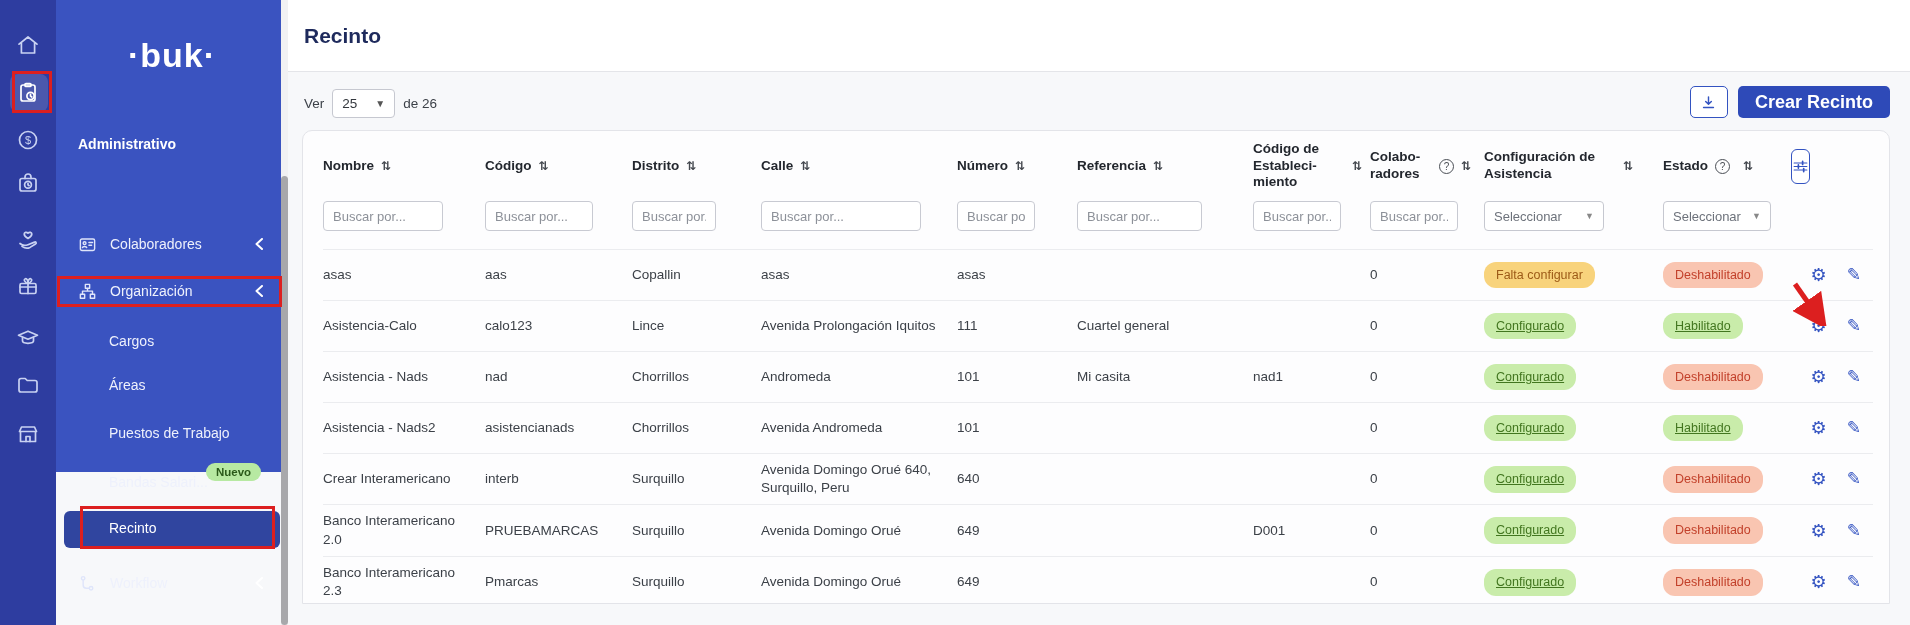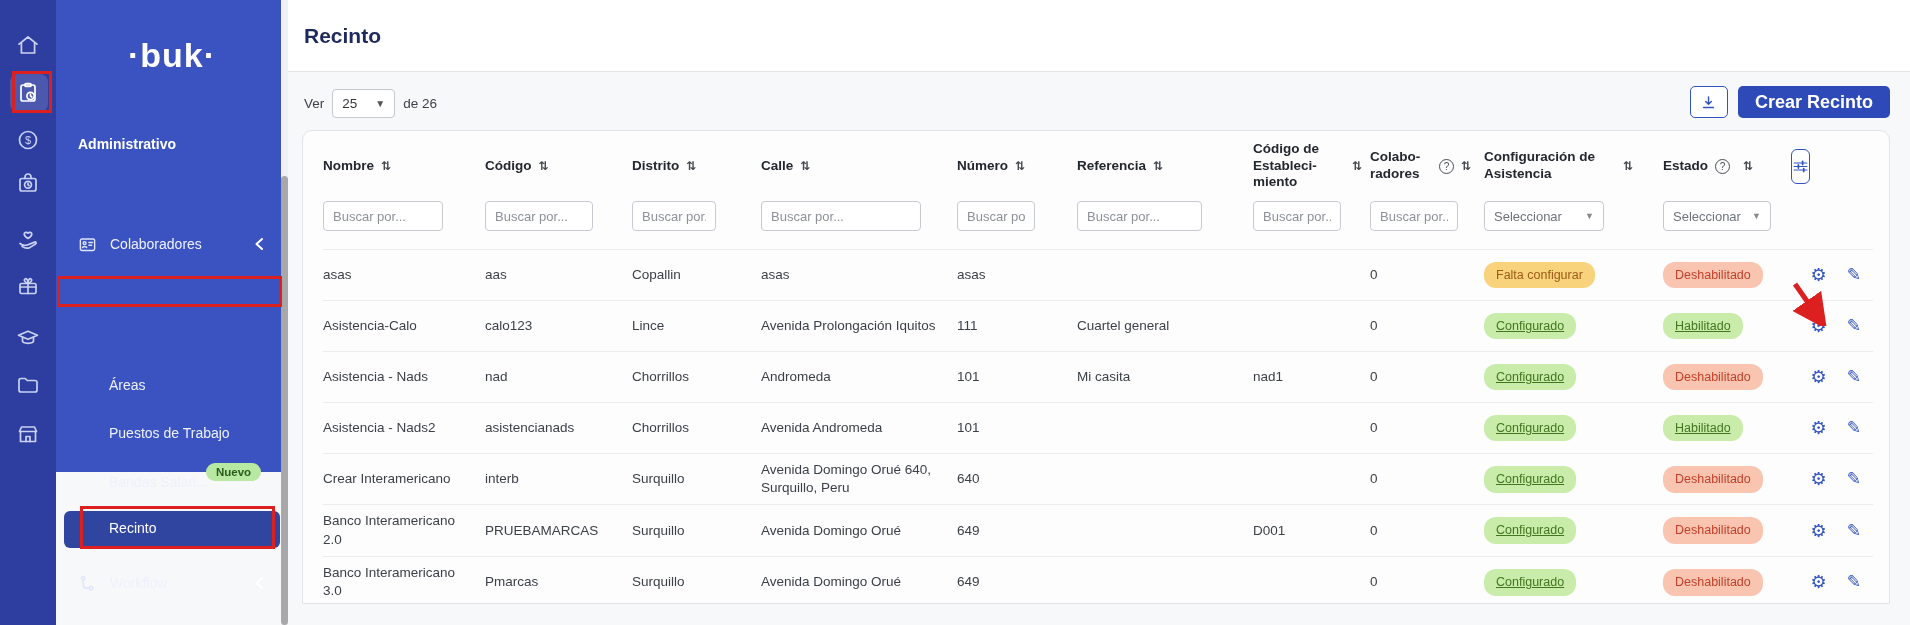--- a/index.html
+++ b/index.html
@@ -166,21 +166,40 @@
           </svg>
         </span>
       <span class="mlabel">Colaboradores</span>
       <span class="chev">
           <svg viewBox="0 0 10 12" fill="none" stroke="currentColor" stroke-width="2" stroke-linecap="round" stroke-linejoin="round">
             <path d="M8 1 2.5 6 8 11"></path>
           </svg>
         </span>
     </div>
 
-
+    <div class="mitem" style="top:274px">
+      <span class="micon">
+          <svg viewBox="0 0 24 24" fill="none" stroke="currentColor" stroke-width="1.8" stroke-linejoin="round">
+            <rect x="9.3" y="3" width="5.4" height="5"></rect>
+            <rect x="3" y="15.5" width="5.4" height="5"></rect>
+            <rect x="15.6" y="15.5" width="5.4" height="5"></rect>
+            <path d="M12 8v3.5M12 11.5H5.7v4M12 11.5h6.3v4"></path>
+          </svg>
+        </span>
+      <span class="mlabel">Organización</span>
+      <span class="chev">
+          <svg viewBox="0 0 10 12" fill="none" stroke="currentColor" stroke-width="2" stroke-linecap="round" stroke-linejoin="round">
+            <path d="M8 1 2.5 6 8 11"></path>
+          </svg>
+        </span>
+    </div>
+
+    <div class="mitem subitem" style="top:324px">
+      <span class="mlabel">Cargos</span>
+    </div>
     <div class="mitem subitem" style="top:368px">
       <span class="mlabel">Áreas</span>
     </div>
     <div class="mitem subitem" style="top:416px">
       <span class="mlabel">Puestos de Trabajo</span>
     </div>
     <div class="mitem subitem" style="top:465px">
       <span class="mlabel">Bandas Salari...</span>
       <span class="nuevo-badge">Nuevo</span>
     </div>
@@ -409,21 +428,21 @@
           <div class="td">0</div>
           <div class="td"><span class="badge ok">Configurado</span></div>
           <div class="td"><span class="badge danger">Deshabilitado</span></div>
           <div class="td actions">
               <span class="act">⚙</span>
               <span class="act pencil">✎</span>
             </div>
         </div>
 
         <div class="grid trow">
-          <div class="td">Banco Interamericano 3.0</div>
+          <div class="td">Banco Interamericano 2.3</div>
           <div class="td">Pmarcas</div>
           <div class="td">Surquillo</div>
           <div class="td">Avenida Domingo Orué</div>
           <div class="td">649</div>
           <div class="td"></div>
           <div class="td"></div>
           <div class="td">0</div>
           <div class="td"><span class="badge ok">Configurado</span></div>
           <div class="td"><span class="badge danger">Deshabilitado</span></div>
           <div class="td actions">

